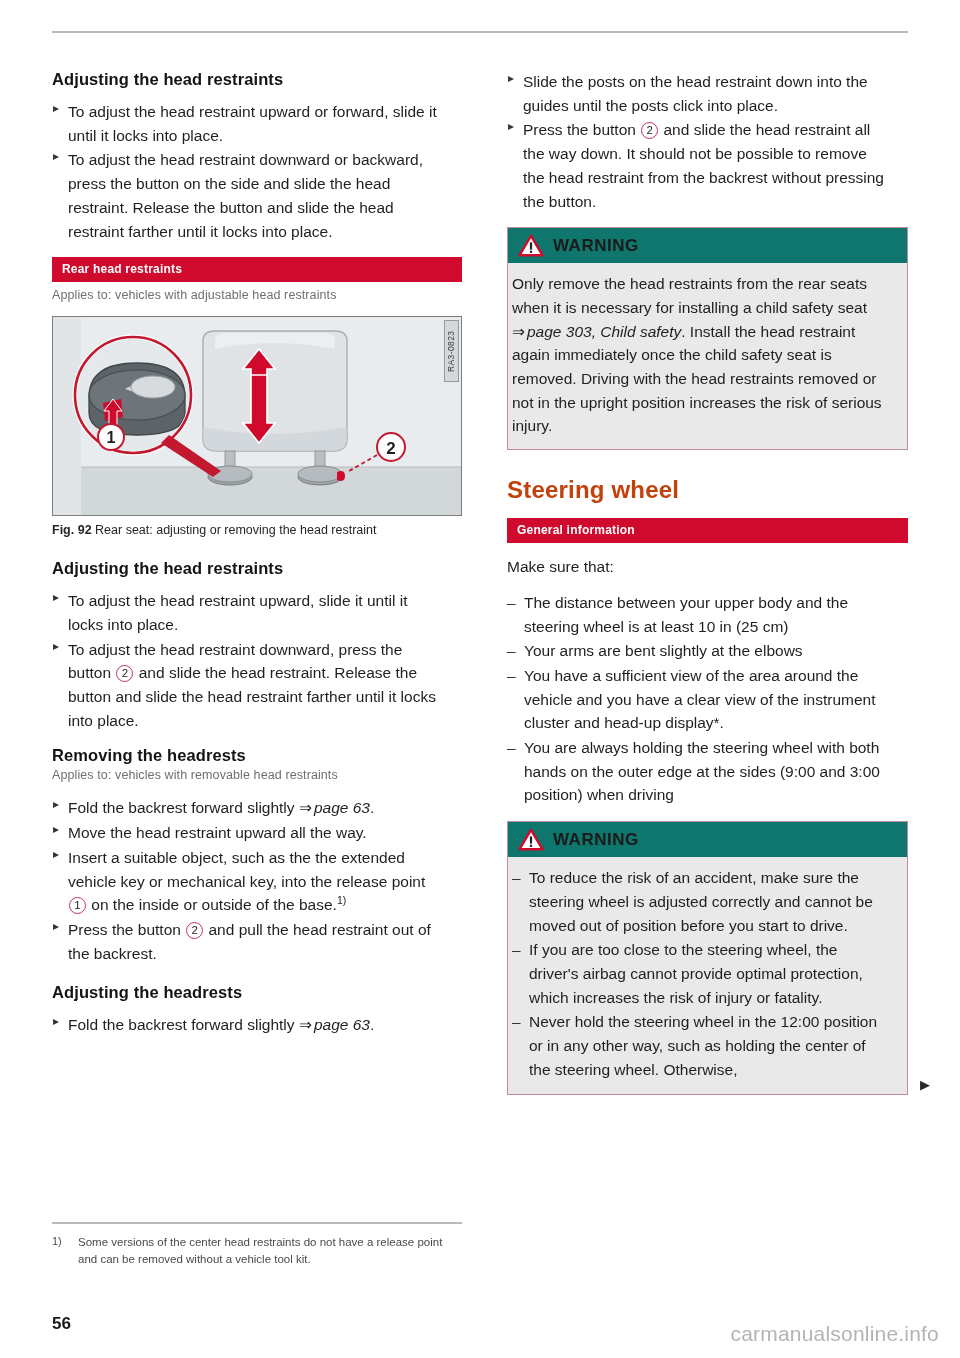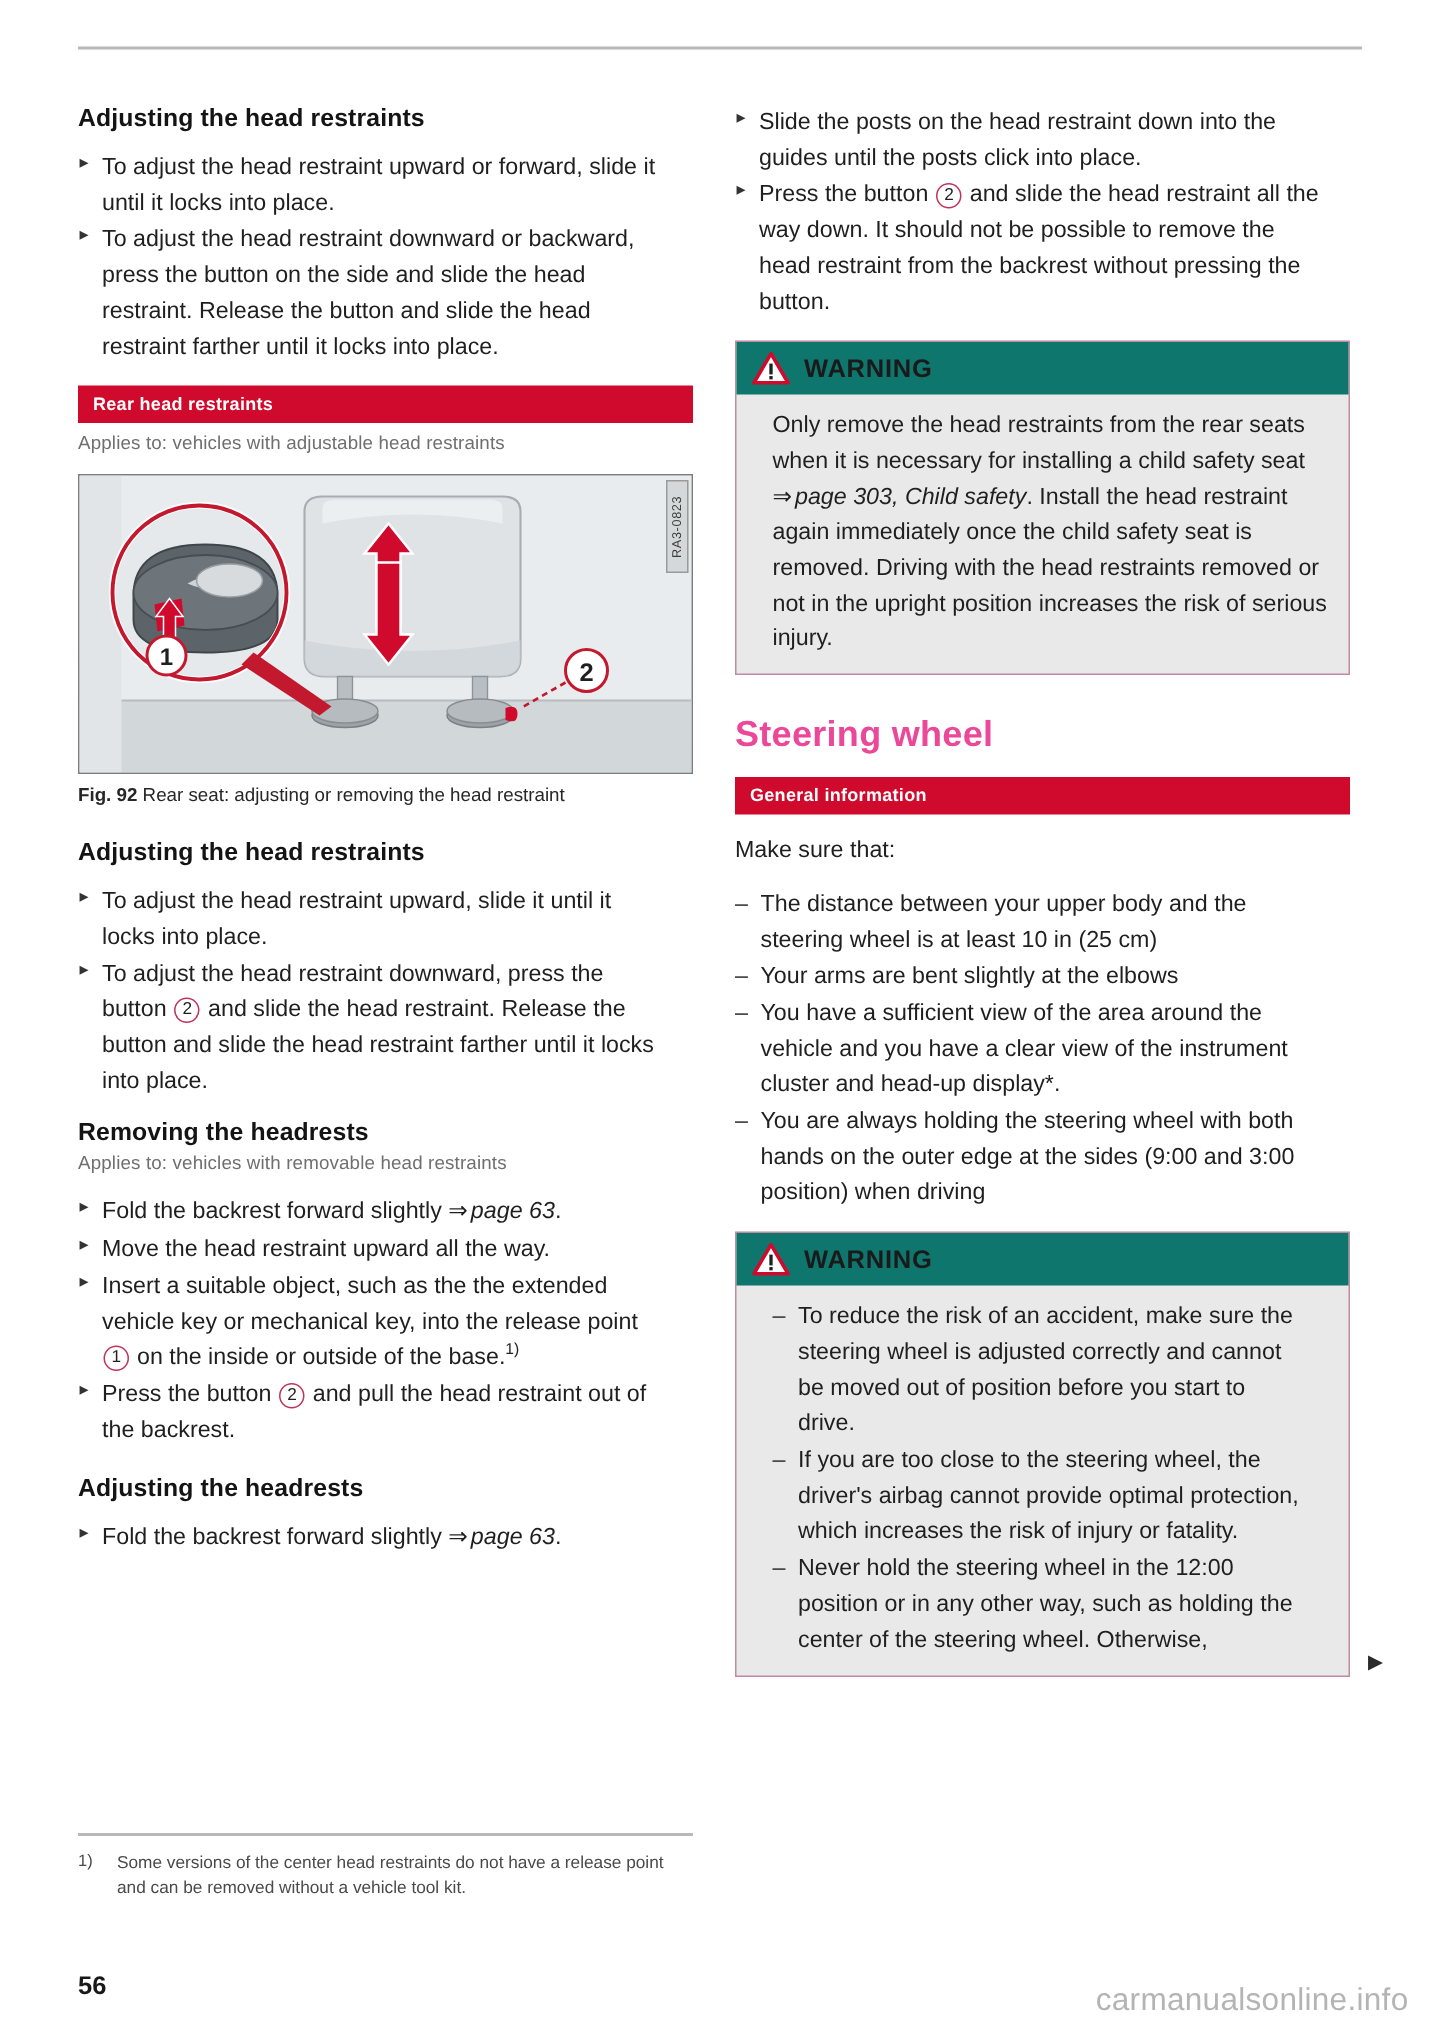--- a/index.html
+++ b/index.html
@@ -42,39 +42,39 @@
     background: #b9b9b9;
   }
 
   
   .columns {
     position: absolute;
     left: 52px;
     top: 70px;
     width: 856px;
     display: flex;
-    gap: 28px;
+    gap: 45px;
   }
   .col {
     width: 410px;
   }
 
   
   h3.sub-head {
     font-size: 16.5px;
     font-weight: bold;
     margin: 0 0 11px 0;
     color: #141414;
     letter-spacing: .1px;
   }
   h2.chapter-head {
     font-size: 24px;
     font-weight: bold;
     margin: 26px 0 14px 0;
-    color: #ec4899;
+    color: #c2410c;
     letter-spacing: .2px;
   }
   .red-bar {
     background: #cf0a2c;
     color: #ffffff;
     font-size: 12px;
     font-weight: bold;
     padding: 5px 10px 6px 10px;
     margin: 0 0 6px 0;
     letter-spacing: .2px;
@@ -208,21 +208,21 @@
     height: 23px;
     flex: 0 0 auto;
   }
   .warning-title {
     font-size: 17px;
     font-weight: bold;
     letter-spacing: .5px;
     color: #1a1a1a;
   }
   .warning-body {
-    padding: 9px 12px 11px 24px;
+    padding: 9px 12px 11px 4px;
   }
   .warning-body p.body-text { margin-bottom: 0; }
   .warning-body ul.dashes { margin-bottom: 0; }
 
   .cont-arrow {
     position: absolute;
     right: 10px;
     font-size: 13px;
     color: #2a2a2a;
   }

